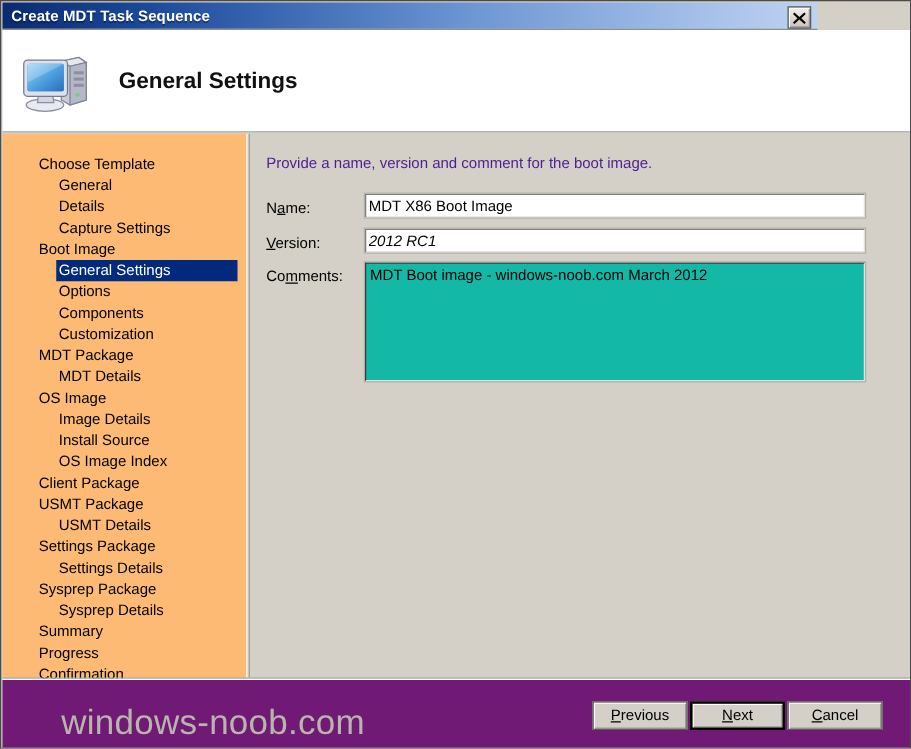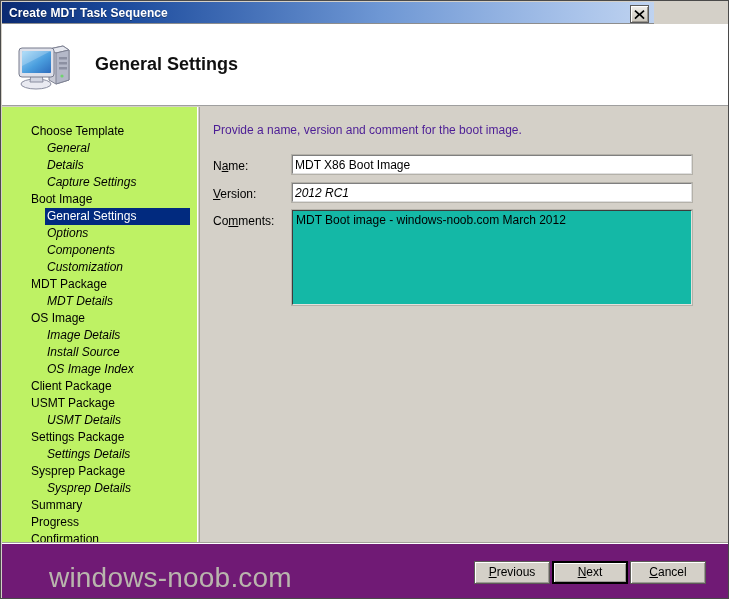--- a/index.html
+++ b/index.html
@@ -87,21 +87,21 @@
     left: 1px; top: 106px;
     width: 727px;
     height: 435px;
     background: #d4d0c8;
   }
   #sidebar {
     position: absolute;
     left: 0; top: 0;
     width: 196px;
     height: 435px;
-    background: #bef264;
+    background: #fdba74;
     border-right: 1px solid #ffffff;
     box-sizing: border-box;
     padding-top: 16px;
   }
   #sidebar-divider {
     position: absolute;
     left: 197px; top: 0;
     width: 1px;
     height: 435px;
     background: #a5a29b;
@@ -110,21 +110,21 @@
     font-size: 12px;
     color: #000000;
     line-height: 17px;
     height: 17px;
     white-space: nowrap;
     padding-left: 29px;
     display: flex;
     align-items: center;
     cursor: default;
   }
-  .nav-item.level2 { padding-left: 45px; font-style: italic; }
+  .nav-item.level2 { padding-left: 45px; }
   .nav-item.selected {
     background: #012a7f;
     color: #ffffff;
     margin-left: 43px;
     padding-left: 2px;
     width: 145px;
     box-sizing: border-box;
   }
 
   

